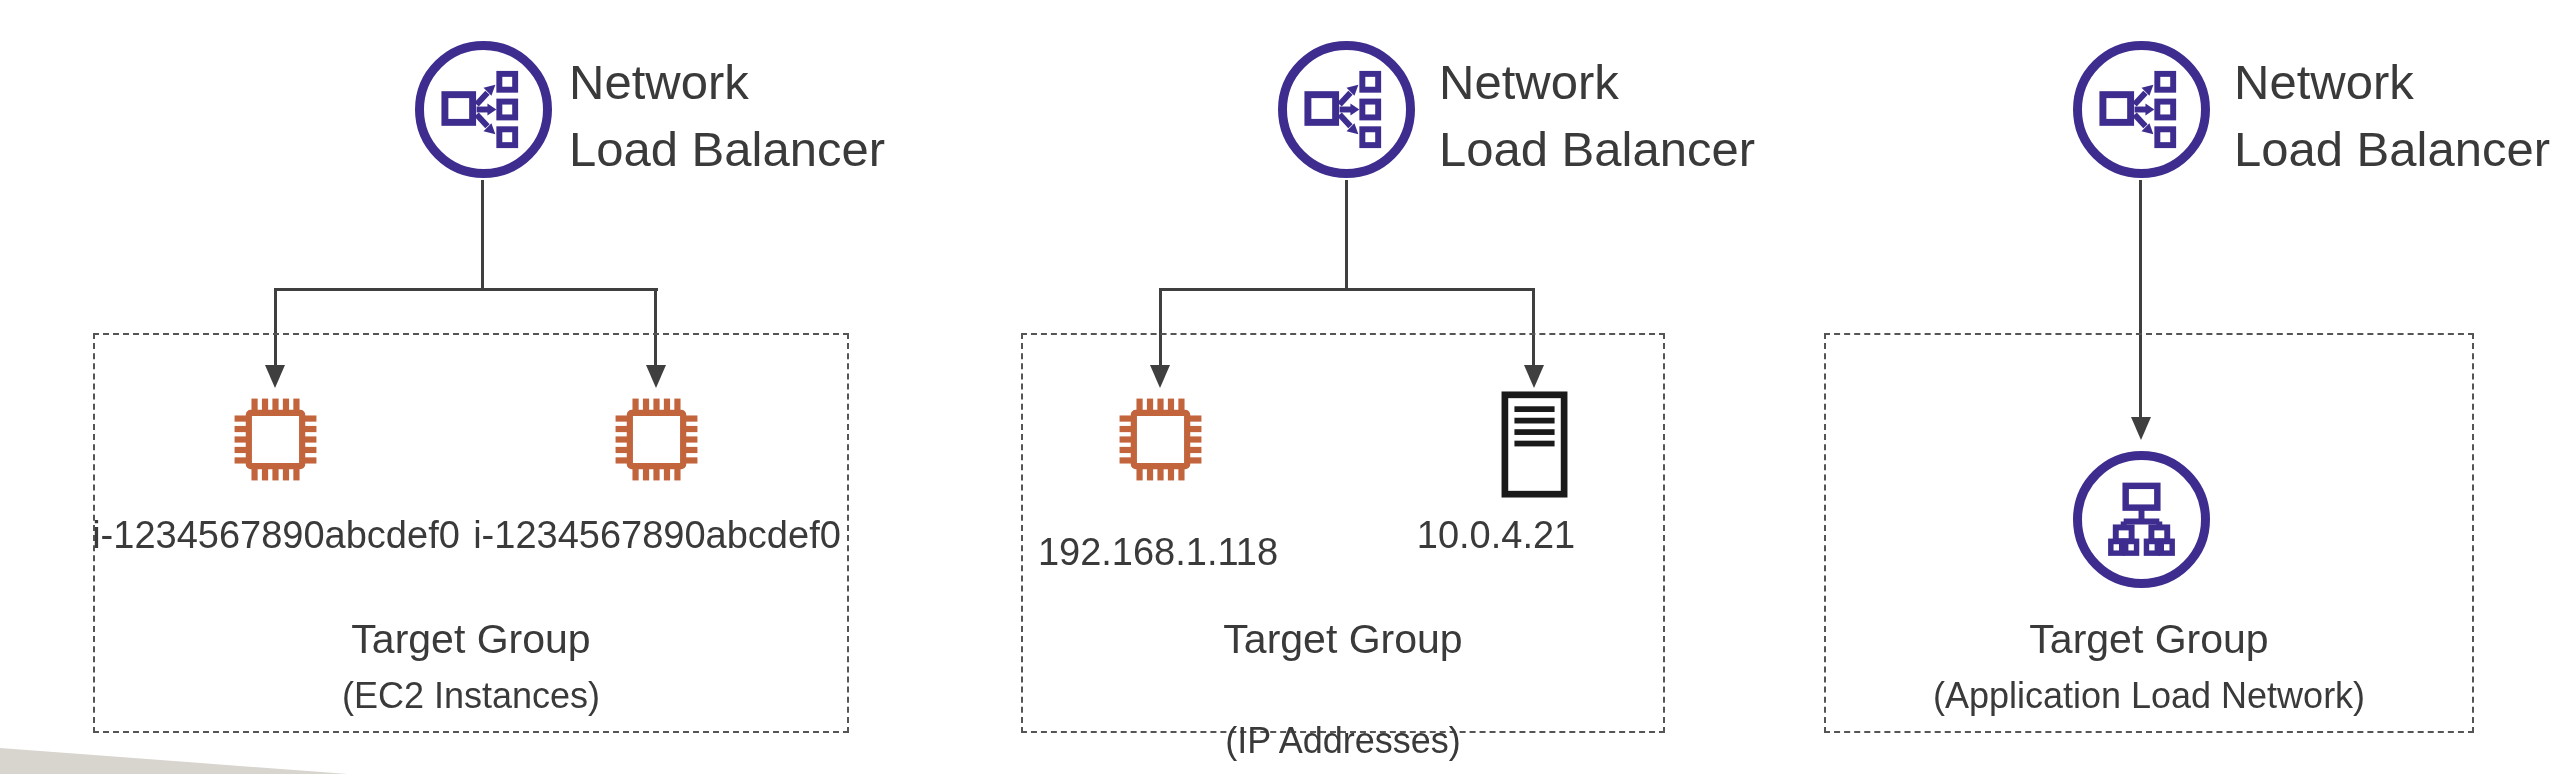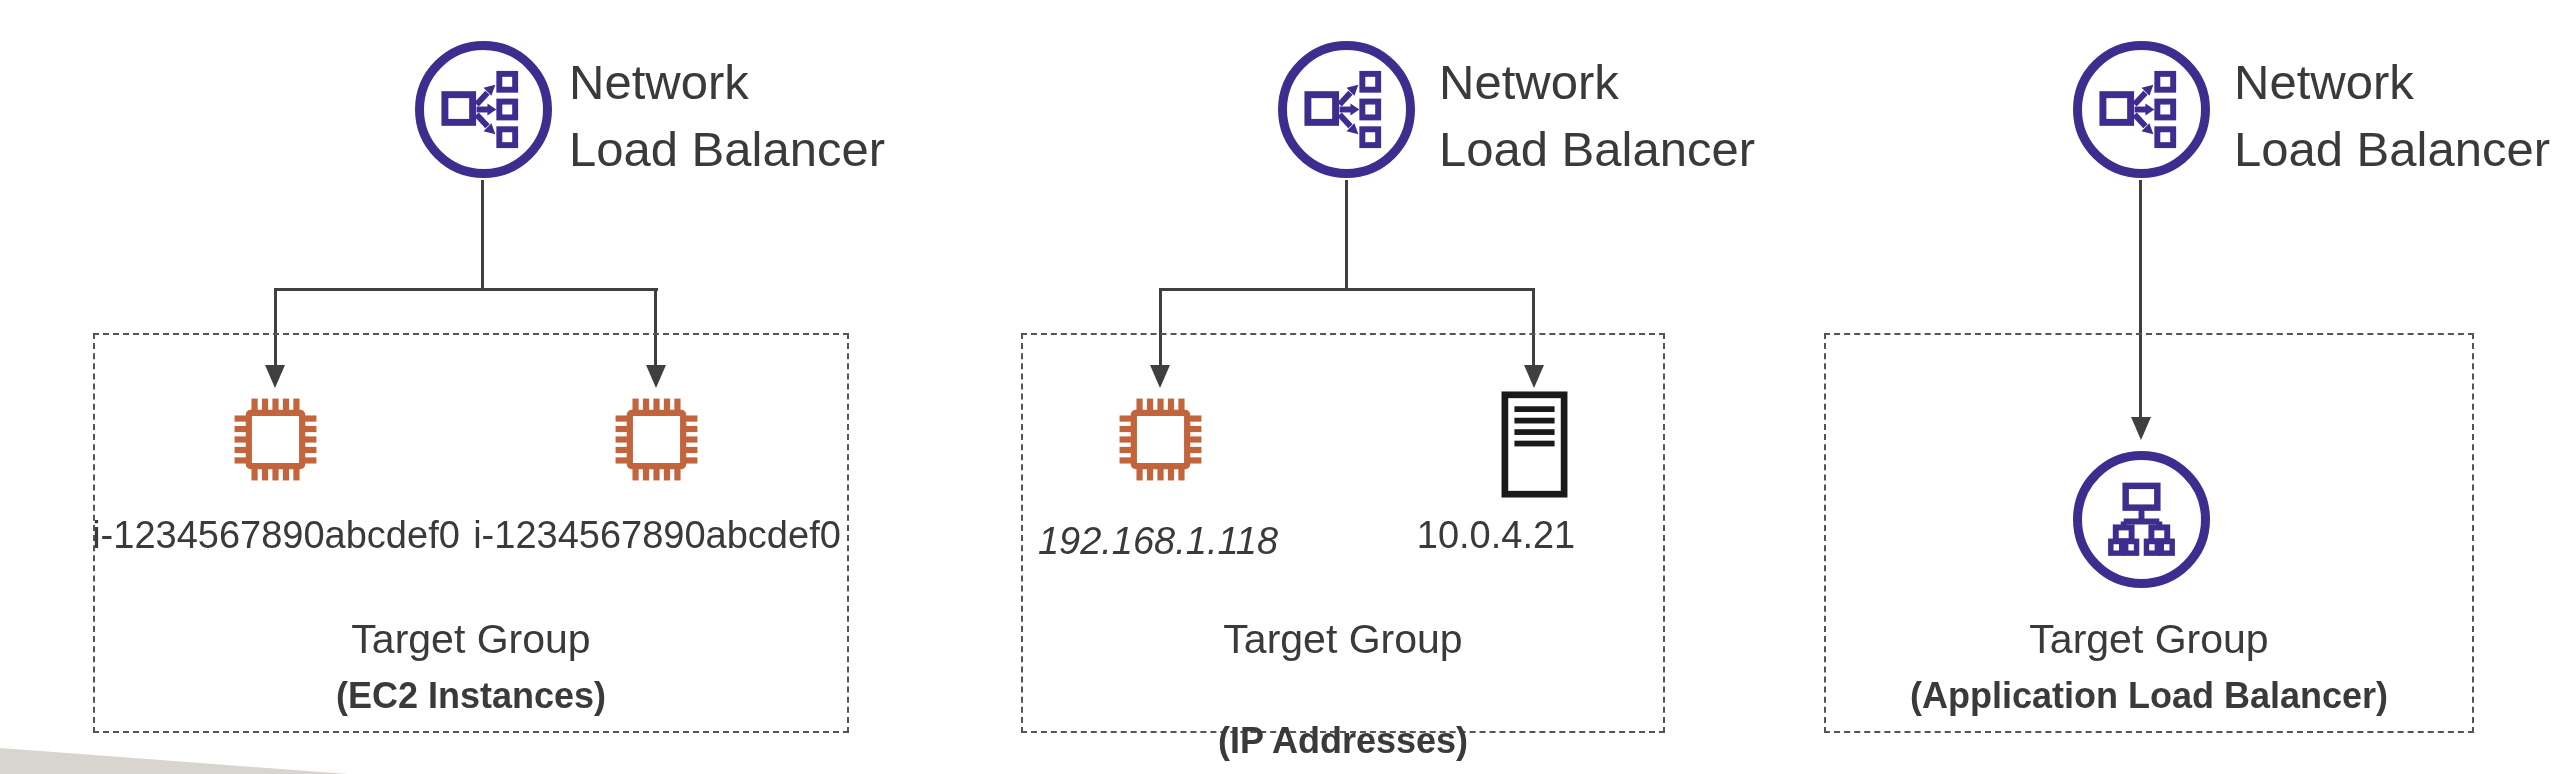--- a/index.html
+++ b/index.html
@@ -27,21 +27,21 @@
   .vline,.hline{position:absolute;background:var(--line);}
   .vline{width:2.9px;}
   .hline{height:2.9px;}
   .arrow-down{position:absolute;width:0;height:0;
               border-left:10.5px solid transparent;border-right:10.5px solid transparent;
               border-top:23px solid var(--line);}
 
   
   .tg-box{position:absolute;border:2.9px dashed var(--dash);background:transparent;}
   .tg-title{position:absolute;font-size:41px;text-align:center;color:var(--text);}
-  .tg-sub{position:absolute;font-size:36px;font-weight:bold;text-align:center;color:var(--text);}
+  .tg-sub{position:absolute;font-size:36px;font-weight:normal;text-align:center;color:var(--text);}
 
   
   .target-icon{position:absolute;}
   .target-label{position:absolute;width:400px;text-align:center;font-size:38px;color:var(--text);white-space:nowrap;}
 
   .alb-circle{position:absolute;width:137px;height:137px;border:9.5px solid var(--purple);
               border-radius:50%;background:#fff;display:flex;align-items:center;justify-content:center;}
 
   svg{display:block;}
   .stroke-purple{stroke:var(--purple);fill:none;}
@@ -202,21 +202,21 @@
             <line x1="9" y1="63" x2="24" y2="63"></line>
             <line x1="9" y1="74" x2="24" y2="74"></line>
           <line x1="80" y1="30" x2="95" y2="30"></line>
             <line x1="80" y1="41" x2="95" y2="41"></line>
             <line x1="80" y1="52" x2="95" y2="52"></line>
             <line x1="80" y1="63" x2="95" y2="63"></line>
             <line x1="80" y1="74" x2="95" y2="74"></line>
         </g>
       </svg>
     </div>
-    <div class="target-label" style="left:958px;top:520px;font-style:italic;">192.168.1.118</div>
+    <div class="target-label" style="left:958px;top:531px;">192.168.1.118</div>
 
     <div class="target-icon" style="left:1501px;top:391px;">
       <svg width="67" height="107" viewBox="0 0 70 112">
         <rect class="stroke-ink" x="4" y="4" width="62" height="104" stroke-width="7"></rect>
         <rect class="fill-ink" x="14" y="16" width="42" height="6"></rect>
         <rect class="fill-ink" x="14" y="28" width="42" height="6"></rect>
         <rect class="fill-ink" x="14" y="40" width="42" height="6"></rect>
         <rect class="fill-ink" x="14" y="52" width="42" height="6"></rect>
       </svg>
     </div>
@@ -262,18 +262,18 @@
         <rect class="stroke-purple" x="22" y="56" width="16" height="14" stroke-width="6"></rect>
         <rect class="stroke-purple" x="58" y="56" width="16" height="14" stroke-width="6"></rect>
         <rect class="stroke-purple" x="17" y="70" width="11" height="12" stroke-width="5.5"></rect>
         <rect class="stroke-purple" x="32" y="70" width="11" height="12" stroke-width="5.5"></rect>
         <rect class="stroke-purple" x="53" y="70" width="11" height="12" stroke-width="5.5"></rect>
         <rect class="stroke-purple" x="68" y="70" width="11" height="12" stroke-width="5.5"></rect>
       </svg>
     </div>
 
     <div class="tg-title" style="left:1824px;width:650px;top:616px;">Target Group</div>
-    <div class="tg-sub" style="left:1824px;width:650px;top:675px;">(Application Load Balancer)</div>
+    <div class="tg-sub" style="left:1824px;width:650px;top:675px;">(Application Load Network)</div>
   </div>
 
   <div class="corner-wedge"></div>
 </div>
 
 
 </body></html>

